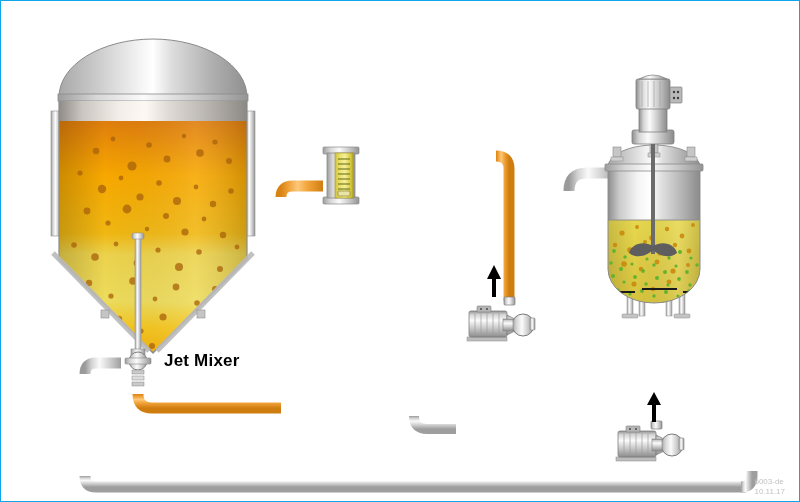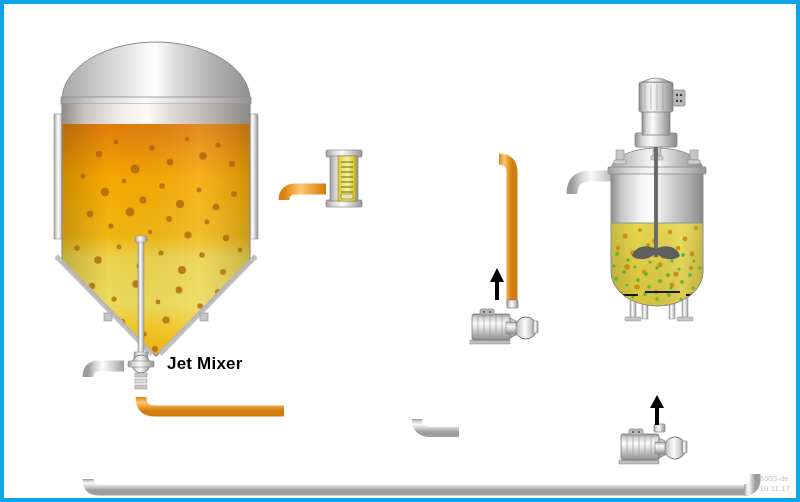--- a/index.html
+++ b/index.html
@@ -2,39 +2,39 @@
 <html><head>
 <meta charset="utf-8">
 <title>Jet Mixer Process Diagram</title>
 <style>
   html,body{margin:0;padding:0;background:#ffffff;}
   body{font-family:"Liberation Sans", sans-serif;}
   #stage{
     position:relative;
     width:800px;height:502px;
     background:#ffffff;
-    border:4px solid #0ea5e9;
+    border:1px solid #0ea5e9;
     box-sizing:border-box;
     overflow:hidden;
   }
   #diagram{position:absolute;left:0;top:0;width:800px;height:502px;}
   .label-jetmixer{
     position:absolute;
     left:163px;top:350px;
     font-family:"Liberation Sans", sans-serif;
     font-size:17px;
     font-weight:bold;
     color:#000000;
     letter-spacing:0.2px;
     white-space:nowrap;
     pointer-events:none;
   }
   .corner-code{
     position:absolute;
-    right:6px;bottom:4px;
+    right:14px;bottom:4px;
     text-align:left;
     font-family:"Liberation Sans", sans-serif;
     font-size:8px;
     line-height:10px;
     color:#c2c2c2;
     white-space:nowrap;
     pointer-events:none;
   }
 </style>
 </head>

